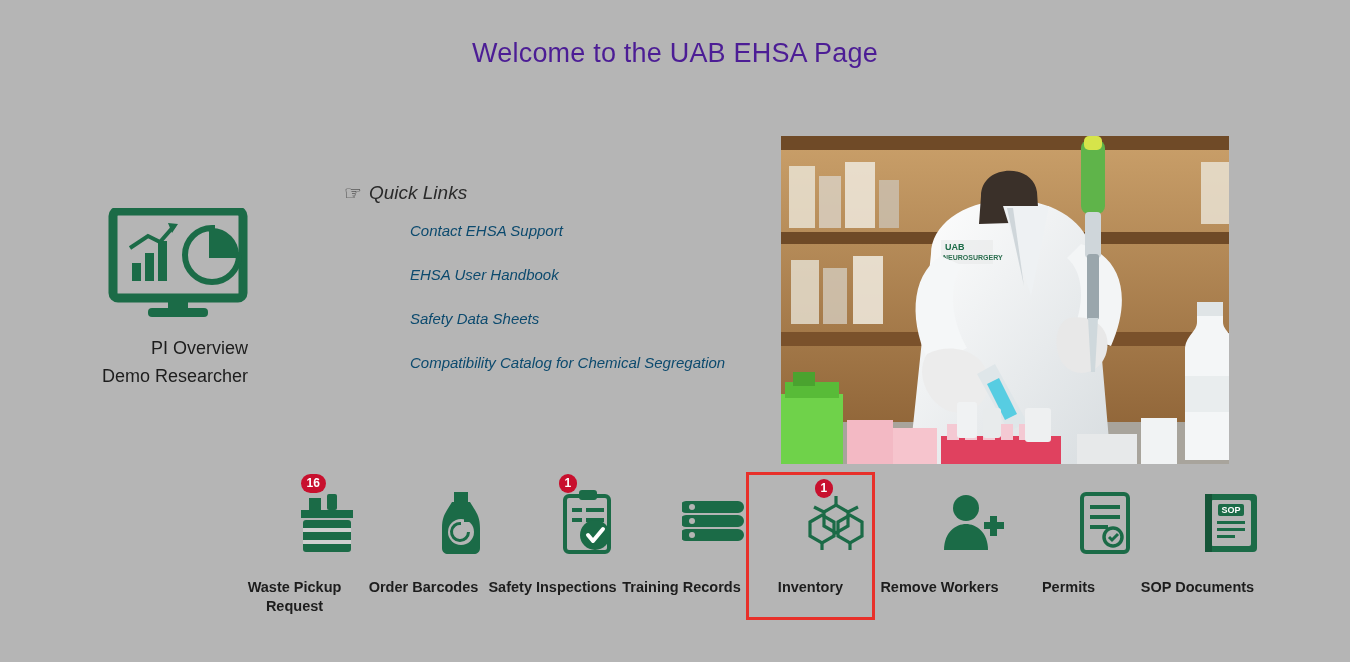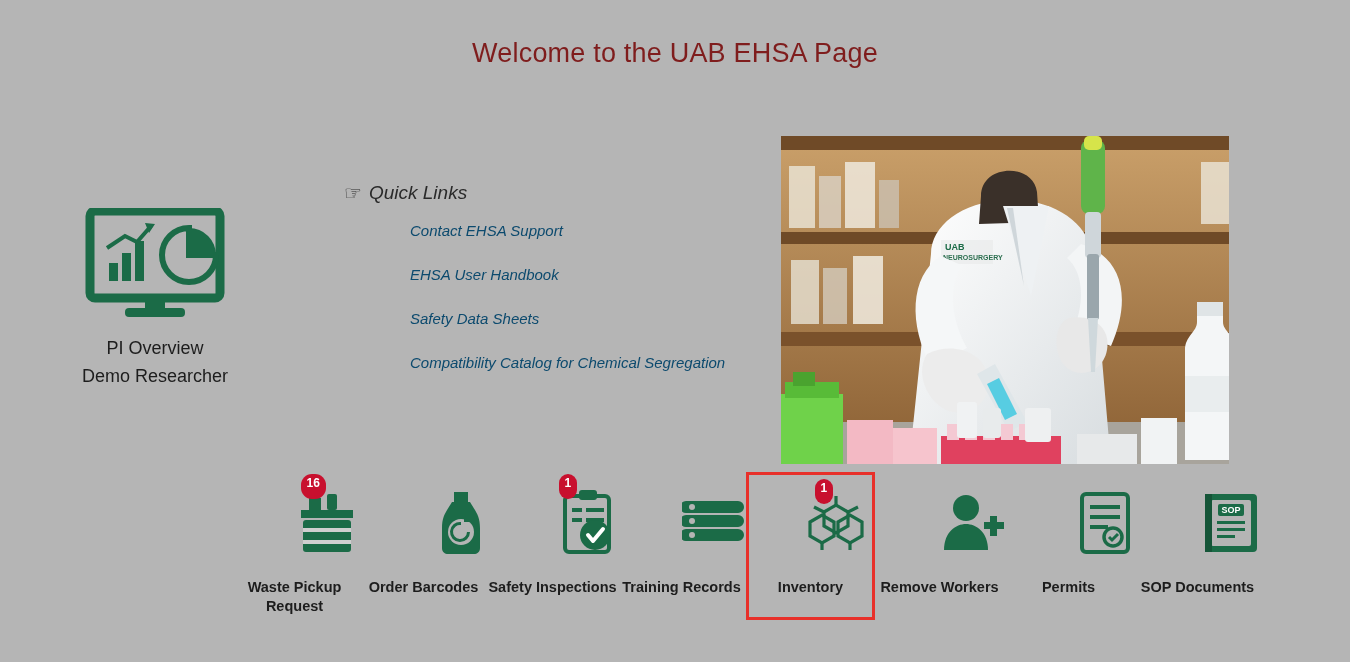--- a/index.html
+++ b/index.html
@@ -14,32 +14,32 @@
     overflow: hidden;
     position: relative;
   }
   .page-title {
     position: absolute;
     top: 38px;
     left: 0;
     width: 100%;
     text-align: center;
     font-size: 27px;
-    color: #7f1d1d;
+    color: #4c1d95;
     font-weight: 400;
     letter-spacing: 0.2px;
   }
 
   
   .pi-overview {
     position: absolute;
     left: 62px;
     top: 208px;
     width: 186px;
-    text-align: center;
+    text-align: right;
   }
   .pi-overview .monitor-icon {
     display: block;
     margin: 0 auto 10px auto;
   }
   .pi-overview .pi-label {
     font-size: 18px;
     color: #1d1d1d;
     line-height: 28px;
   }
@@ -129,21 +129,21 @@
     margin-top: 14px;
   }
   .badge {
     position: absolute;
     background: #c8102e;
     color: #fff;
     font-size: 12px;
     font-weight: bold;
     border-radius: 11px;
     min-width: 15px;
-    height: 25px;
+    height: 19px;
     line-height: 19px;
     padding: 0 6px;
     text-align: center;
     top: 2px;
     left: 50%;
     margin-left: 6px;
     box-sizing: border-box;
   }
   .shortcut.highlighted .badge { top: 4px; margin-left: 4px; }
 </style>

